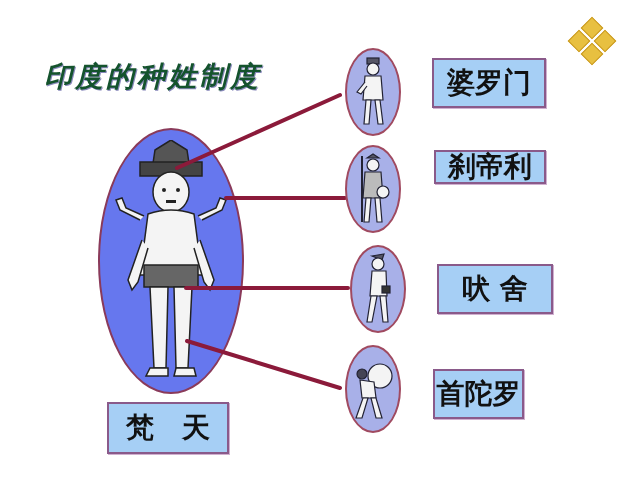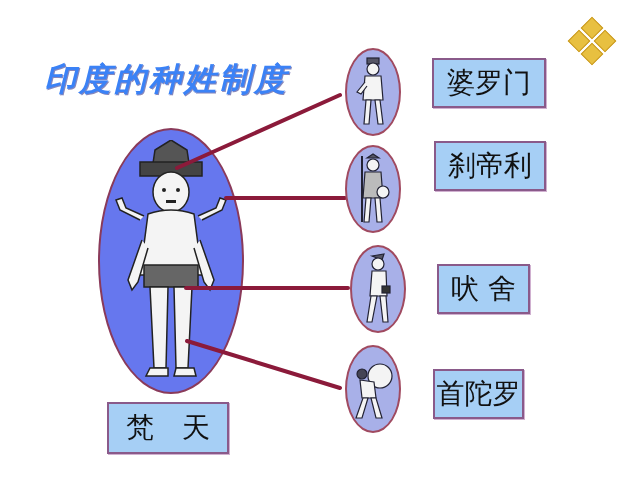--- a/index.html
+++ b/index.html
@@ -1,32 +1,32 @@
 <!DOCTYPE html>
 <html><head>
 <meta charset="utf-8">
 <style>
   html, body { margin:0; padding:0; }
   body { width:640px; height:480px; background:#ffffff; position:relative; overflow:hidden;
          font-family:"DejaVu Sans", sans-serif; }
-  .title { position:absolute; left:44px; top:58px; font-size:32px; font-weight:bold;
-           color:#3b82f6; letter-spacing:3px; font-style:italic;
+  .title { position:absolute; left:44px; top:58px; font-size:28px; font-weight:bold;
+           color:#14532d; letter-spacing:3px; font-style:italic;
            text-shadow:1px 1px 0 #8888bb; font-family:"DejaVu Serif", serif; }
   .logo { position:absolute; left:568px; top:18px; width:46px; height:46px; }
   .logo span { position:absolute; width:14px; height:14px; background:#e8c040;
                border:1px solid #c89820; transform:rotate(45deg); }
   .lines { position:absolute; left:0; top:0; }
   .big-oval { position:absolute; left:98px; top:128px; width:146px; height:266px;
               border-radius:50%; background:#6677ee; border:2px solid #8a3a5a; box-sizing:border-box; }
   .figure { position:absolute; }
   .small-oval { position:absolute; width:56px; height:88px; border-radius:50%;
                 background:#a8b0e8; border:2px solid #a04a60; box-sizing:border-box; }
   .label { position:absolute; background:#a6cff5; border:2px solid #8a5a8a;
            box-sizing:border-box; color:#111; font-size:28px; display:flex;
-           align-items:center; justify-content:center; box-shadow:1px 1px 0 #d0b0d0; }
+           align-items:center; justify-content:center; box-shadow:1px 1px 0 #d0b0d0;font-weight:bold; }
 </style>
 </head>
 <body>
 
 <div class="title">印度的种姓制度</div>
 
 <div class="logo">
   <span style="left:16px;top:2px"></span>
   <span style="left:3px;top:15px"></span>
   <span style="left:29px;top:15px"></span>
@@ -108,16 +108,16 @@
   <g fill="#f4f4f4" stroke="#223" stroke-width="1.2">
     <ellipse cx="28" cy="16" rx="12" ry="12"></ellipse>
     <circle cx="10" cy="14" r="5" fill="#445"></circle>
     <path d="M8 20 L22 22 L24 38 L10 38 Z"></path>
     <path d="M11 38 L16 38 L10 58 L4 58 Z"></path>
     <path d="M19 38 L24 38 L30 58 L24 58 Z"></path>
   </g>
 </svg>
 
 <div class="label" style="left:432px;top:58px;width:114px;height:50px">婆罗门</div>
-<div class="label" style="left:434px;top:141px;width:112px;height:50px">刹帝利</div>
-<div class="label" style="left:437px;top:264px;width:93px;height:50px">吠 舍</div>
+<div class="label" style="left:434px;top:150px;width:112px;height:34px">刹帝利</div>
+<div class="label" style="left:437px;top:264px;width:116px;height:50px">吠 舍</div>
 <div class="label" style="left:433px;top:369px;width:91px;height:50px">首陀罗</div>
 <div class="label" style="left:107px;top:402px;width:122px;height:52px">梵　天</div>
 
 </body></html>

